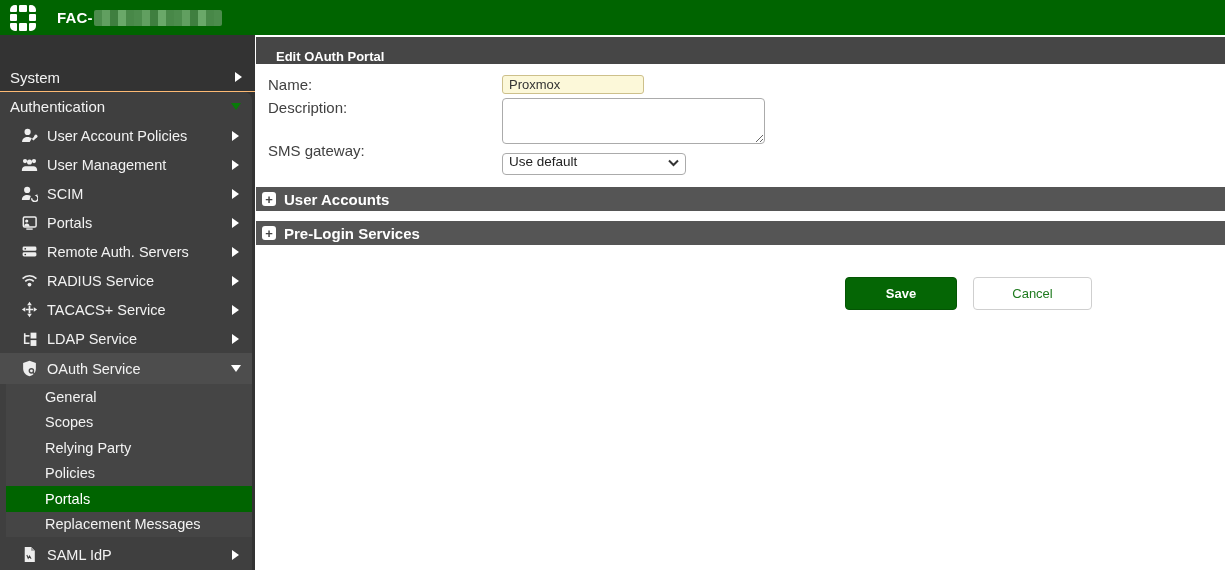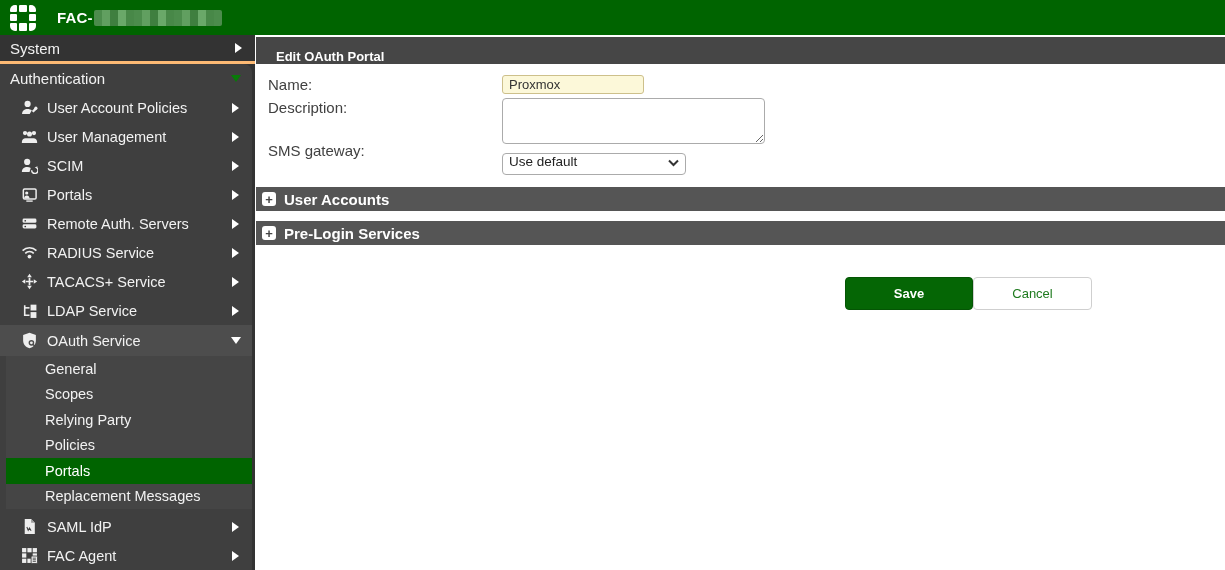--- a/index.html
+++ b/index.html
@@ -17,21 +17,21 @@
   .logo span:nth-child(7){ border-bottom-left-radius:5px; }
   .logo span:nth-child(9){ border-bottom-right-radius:5px; }
   .brand { color:#fff; font-size:15px; font-weight:bold; margin-left:21px; letter-spacing:.2px; }
   .redacted { width:128px; height:16px; margin-left:1px; border-radius:2px;
     background:repeating-linear-gradient(90deg,#4c8c4c 0 8px,#619f60 8px 16px,#3f7f3f 16px 24px,#6aa869 24px 32px,#488848 32px 40px); }
 
   
   .sidebar { position:absolute; left:0; top:35px; width:255px; height:535px; background:#333; display:flex; flex-direction:column; }
   .srow { position:relative; display:flex; align-items:center; color:#f2f2f2; cursor:pointer; flex:0 0 auto; }
   .root { height:29px; font-size:15px; padding-left:10px; }
-  .sys { border-bottom:3px solid #fdba74; }
+  .sys { border-bottom:1px solid #fdba74;margin-top:28px; }
   .auth-group { background:#3f3f3f; border-radius:0 8px 0 0; margin-right:3px; flex:1; display:flex; flex-direction:column; }
   .item { height:29px; font-size:14.5px; }
   .mi { width:17px; height:17px; margin-left:21px; margin-right:9px; flex:0 0 auto; display:flex; align-items:center; justify-content:center; }
   .mi svg { width:17px; height:17px; display:block; }
   .tri-r { position:absolute; right:13px; width:0; height:0; border-left:7px solid #fff; border-top:5px solid transparent; border-bottom:5px solid transparent; }
   .tri-d { position:absolute; right:11px; width:0; height:0; border-top:7px solid #fff; border-left:5px solid transparent; border-right:5px solid transparent; }
   .tri-d.green { border-top-color:#087a08; }
   .oauth-row { height:31px; background:#4d4d4d; }
   .submenu { background:#454545; margin-left:6px; margin-right:0; display:flex; flex-direction:column; }
   .sub { height:25.5px; font-size:14.5px; padding-left:39px; display:flex; align-items:center; color:#f2f2f2; cursor:pointer; }
@@ -46,21 +46,21 @@
   .desc-area { position:absolute; left:247px; top:63px; width:263px; height:46px; border:1px solid #ababab; border-radius:4px; font-size:13px; color:#333; padding:3px 6px; resize:both; font-family:"Liberation Sans",sans-serif; }
   .sel-wrap { position:absolute; left:247px; top:117px; width:184px; height:22px; }
   .sms-select { width:100%; height:100%; border:1px solid #ababab; border-radius:4px; background:#fff; font-size:13.5px; color:#222; padding:0 24px 4px 6px; -webkit-appearance:none; appearance:none; font-family:"Liberation Sans",sans-serif; }
   .sel-chevron { position:absolute; right:7px; top:7px; pointer-events:none; }
 
   .secbar { position:absolute; left:1px; right:0; height:24px; background:#555; color:#fff; display:flex; align-items:center; padding-left:6px; font-size:15px; font-weight:600; cursor:pointer; }
   .secbar.s1 { top:152px; } .secbar.s2 { top:186px; }
   .plusbox { width:14px; height:14px; background:#fff; border-radius:3px; margin-right:8px; display:flex; align-items:center; justify-content:center; color:#444; font-size:13px; font-weight:bold; line-height:1; cursor:pointer; }
 
   .btn { position:absolute; top:242px; height:33px; border-radius:4px; font-size:13px; font-family:"Liberation Sans",sans-serif; cursor:pointer; }
-  .btn-save { left:590px; width:128px; background:#056605; border:1px solid #045504; color:#fff; font-weight:bold; }
+  .btn-save { left:590px; width:112px; background:#056605; border:1px solid #045504; color:#fff; font-weight:bold; }
   .btn-cancel { left:718px; width:119px; background:#fff; border:1px solid #cfcfcf; color:#1e7a1e; }
 </style>
 </head>
 <body>
 
 <div class="app">
 
   <div class="topbar">
     <div class="logo">
       <span></span>

